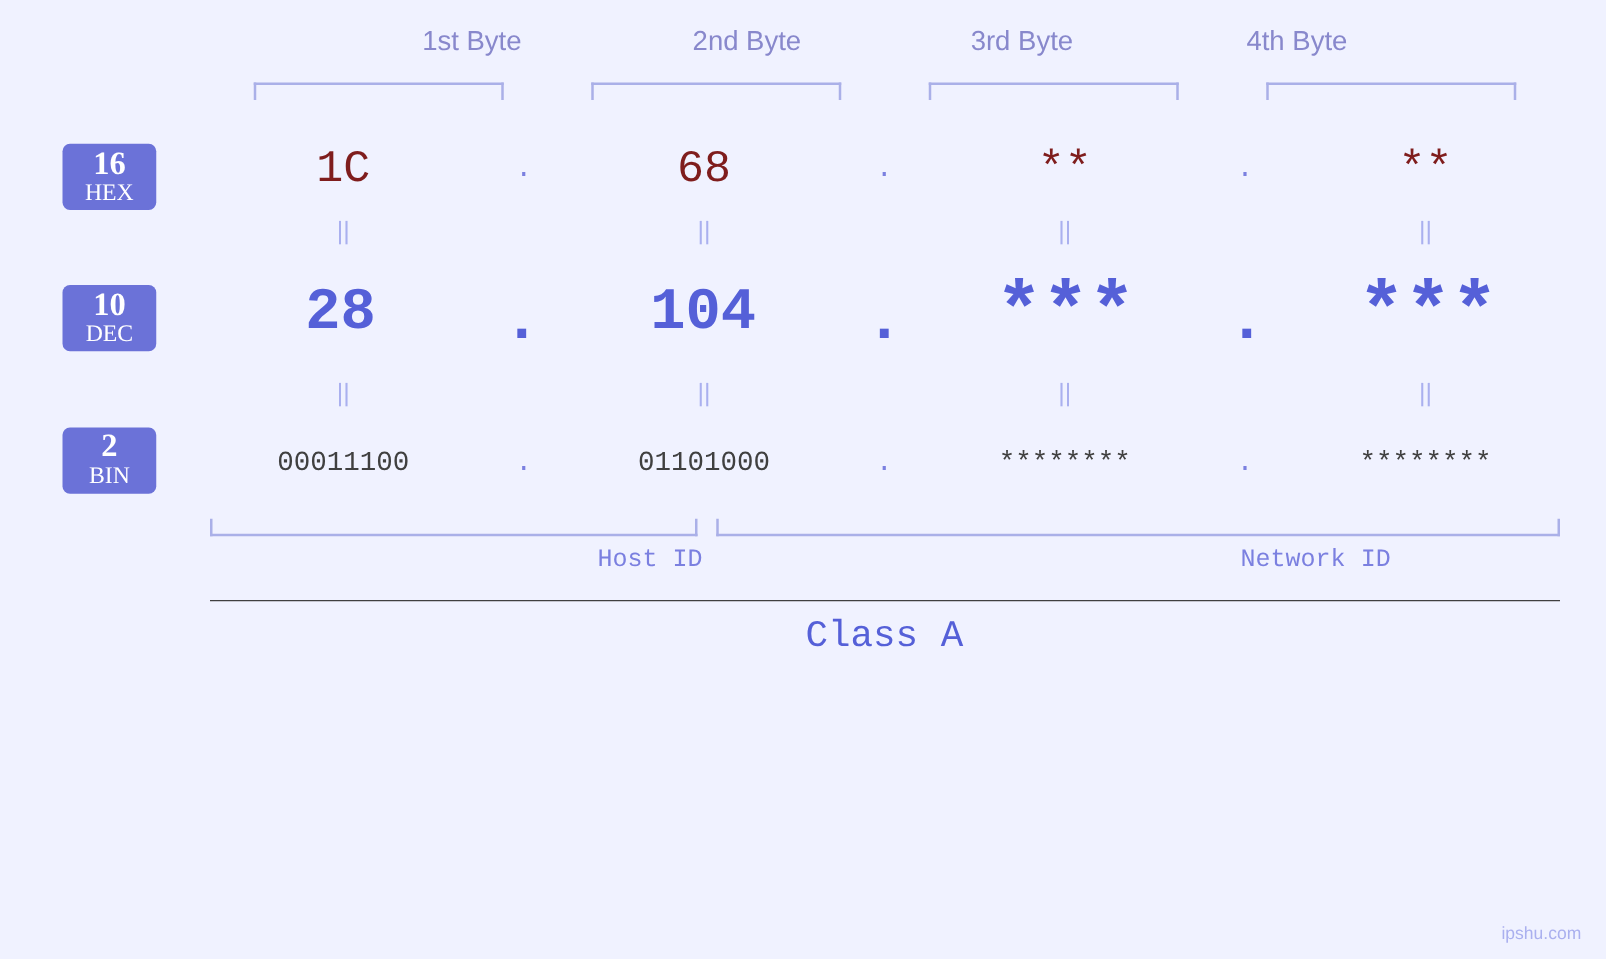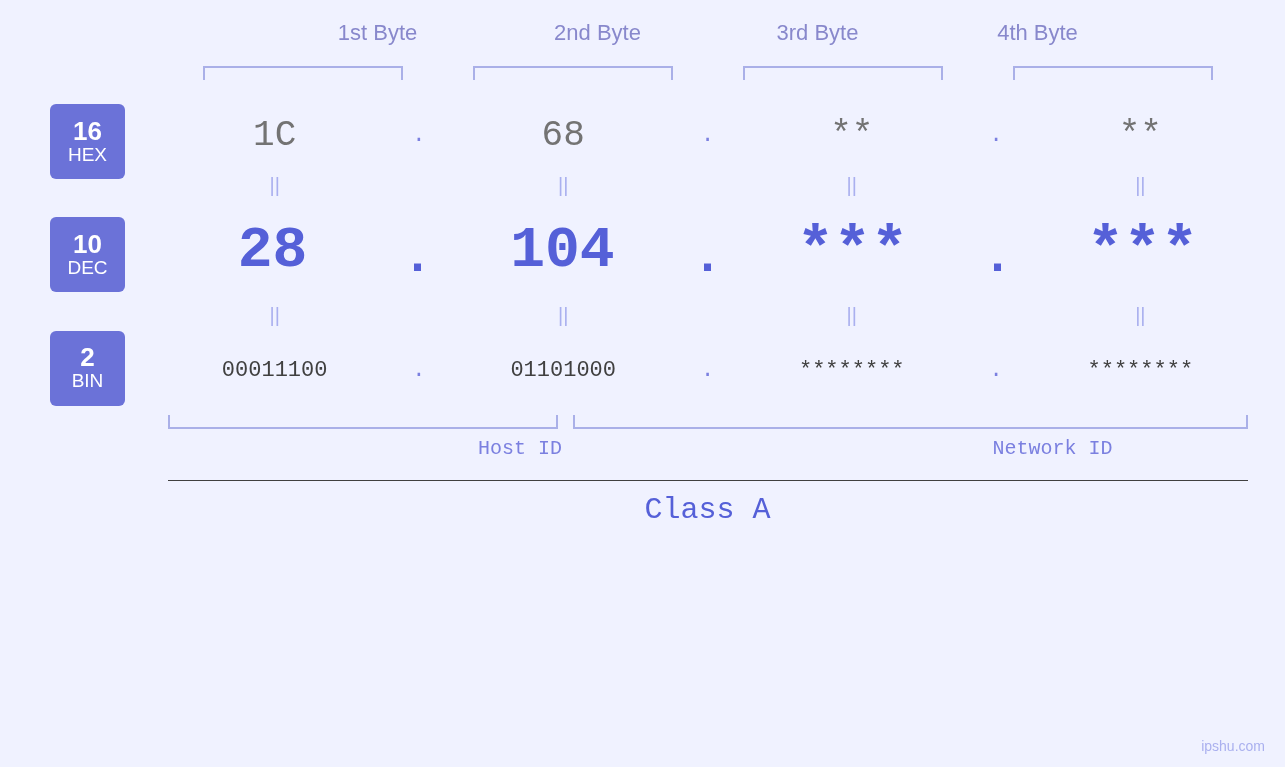--- a/index.html
+++ b/index.html
@@ -70,29 +70,29 @@
       flex-direction: column;
       justify-content: space-around;
       align-items: center;
       width: 130px;
       padding: 0 10px;
       gap: 30px;
     }
 
     .badge {
       width: 75px;
-      height: 75px;
+      height: 53px;
       background-color: #6b72d8;
       color: white;
       display: flex;
       flex-direction: column;
       align-items: center;
       justify-content: center;
       border-radius: 6px;
-      font-family: Liberation Sans, sans-serif;
+      font-family: Liberation Serif, serif;
     }
 
     .badge-num {
       font-size: 26px;
       font-weight: bold;
       line-height: 1;
     }
 
     .badge-label {
       font-size: 19px;
@@ -128,26 +128,26 @@
     .dot {
       color: #7b80e0;
       font-size: 22px;
       width: 20px;
       text-align: center;
     }
 
     
     .hex-val {
       font-size: 36px;
-      color: #737373;
+      color: #7f1d1d;
     }
 
     
     .dec-val {
-      font-size: 58px;
+      font-size: 47px;
       font-weight: bold;
       color: #5560d8;
     }
 
     .dec-dot {
       font-size: 50px;
       font-weight: bold;
       color: #5560d8;
       margin-bottom: -15px;
     }

